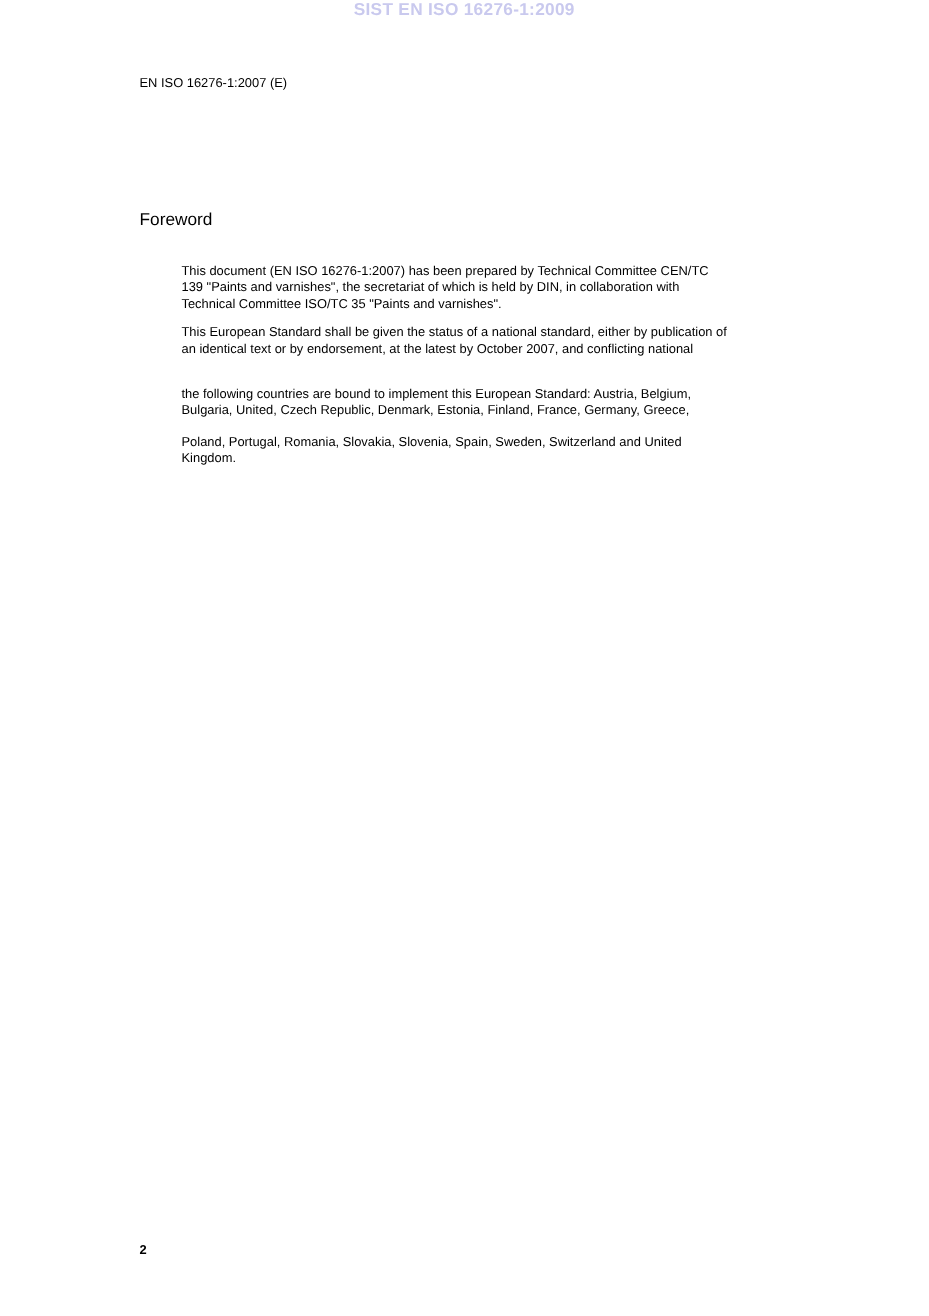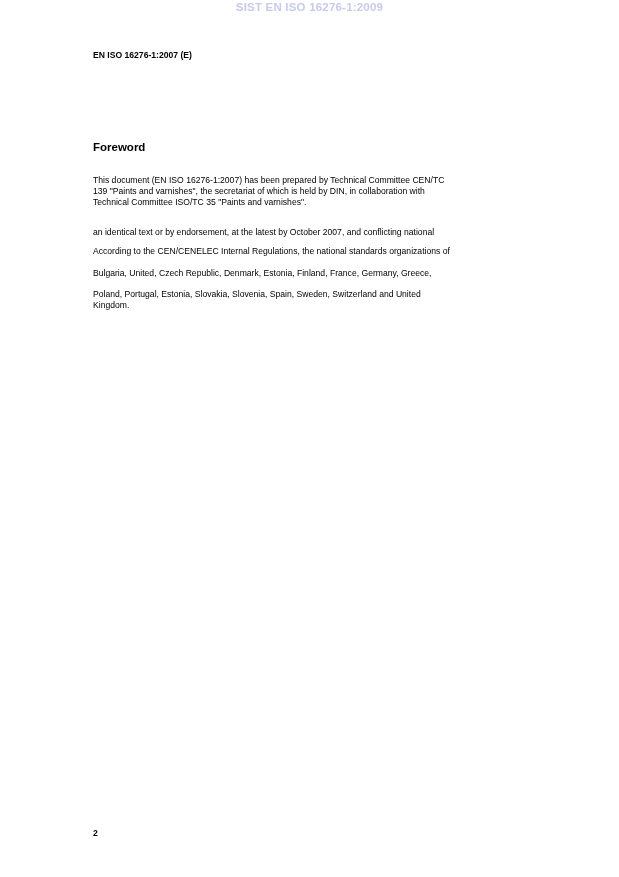--- a/index.html
+++ b/index.html
@@ -25,29 +25,29 @@
       font-weight: bold;
       font-size: 11.5px;
       color: #c9c9ee;
       letter-spacing: 0.2px;
       line-height: 14px;
     }
     .doc-id {
       position: absolute;
       top: 50px;
       left: 93px;
-      font-weight: bold;
+      font-weight: normal;
       font-size: 8.6px;
       line-height: 11px;
     }
     .heading {
       position: absolute;
       top: 140px;
       left: 93px;
-      font-weight: bold;
+      font-weight: normal;
       font-size: 11.5px;
       line-height: 14px;
     }
     .body-text {
       position: absolute;
       left: 93px;
       width: 460px;
       font-size: 8.6px;
       line-height: 10.8px;
     }
@@ -65,33 +65,33 @@
   </style>
 </head>
 <body>
 
 <div class="watermark">SIST EN ISO 16276-1:2009</div>
 
 <div class="doc-id">EN ISO 16276-1:2007 (E)</div>
 
 <div class="heading">Foreword</div>
 
-<div class="body-text" style="top:175px;">
+<div class="body-text" style="top:175px;margin-left:28px;">
   <p>
     <span>This document (EN ISO 16276-1:2007) has been prepared by Technical Committee CEN/TC</span><br>
     <span>139 "Paints and varnishes", the secretariat of which is held by DIN, in collaboration with</span><br>
     <span>Technical Committee ISO/TC 35 "Paints and varnishes".</span>
   </p>
   <p>
-    <br>
+    <span>This European Standard shall be given the status of a national standard, either by publication of</span><br>
     <span>an identical text or by endorsement, at the latest by October 2007, and conflicting national</span><br>
   </p>
   <p>
-    <span>According to the CEN/CENELEC Internal Regulations, the national standards organizations of</span><br>
     <br>
+    <span>the following countries are bound to implement this European Standard: Austria, Belgium,</span><br>
     <span>Bulgaria, United, Czech Republic, Denmark, Estonia, Finland, France, Germany, Greece,</span><br>
     <br>
-    <span>Poland, Portugal, Estonia, Slovakia, Slovenia, Spain, Sweden, Switzerland and United</span><br>
+    <span>Poland, Portugal, Romania, Slovakia, Slovenia, Spain, Sweden, Switzerland and United</span><br>
     <span>Kingdom.</span>
   </p>
 </div>
 
 <div class="page-number">2</div>
 
 </body></html>

